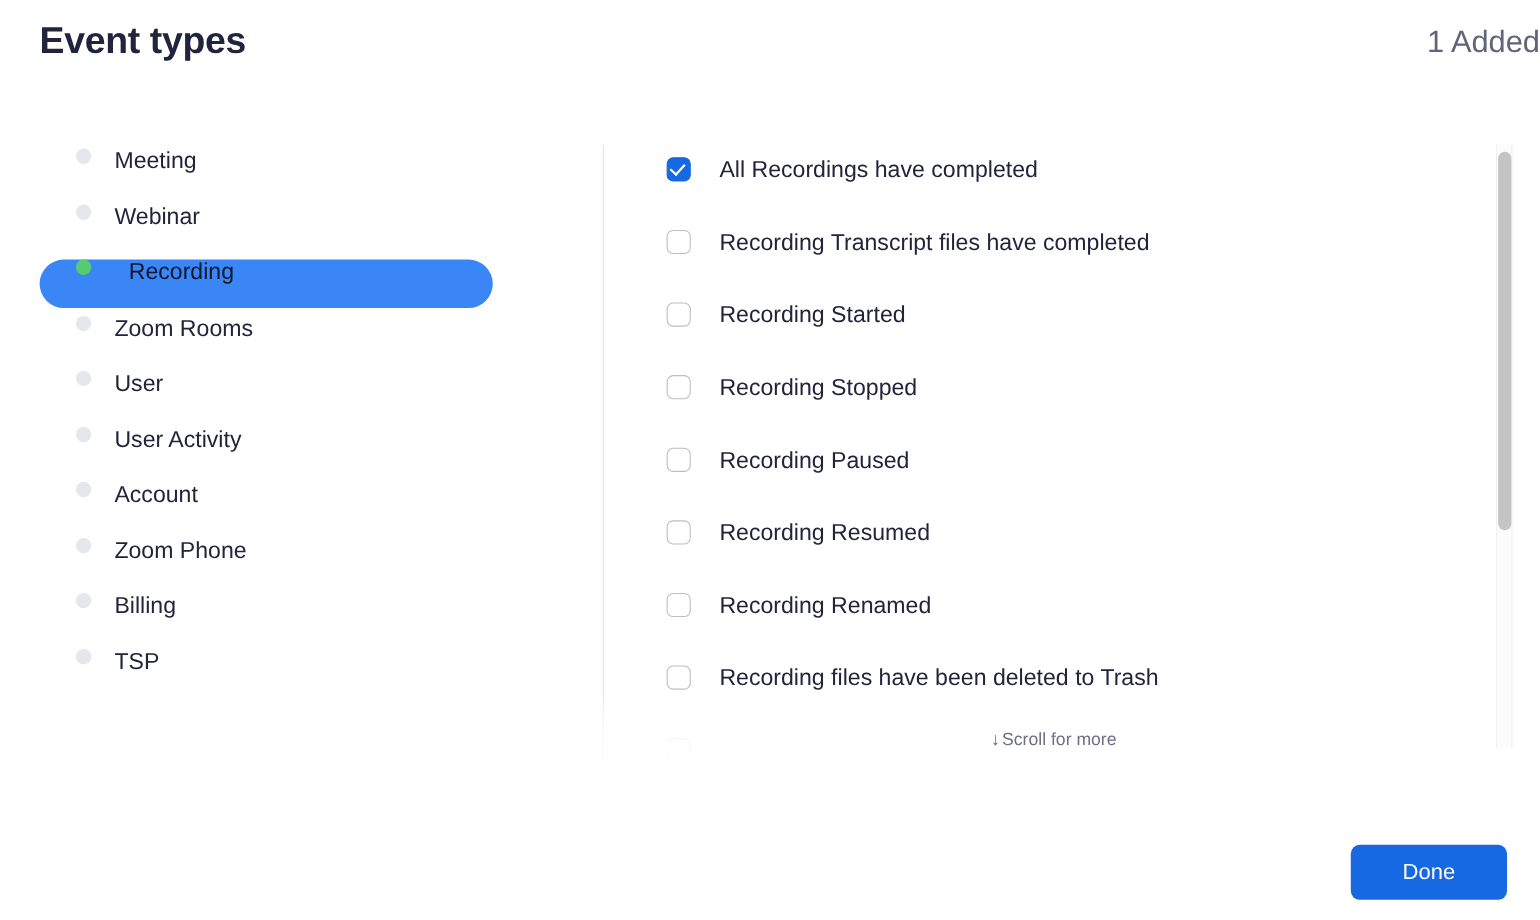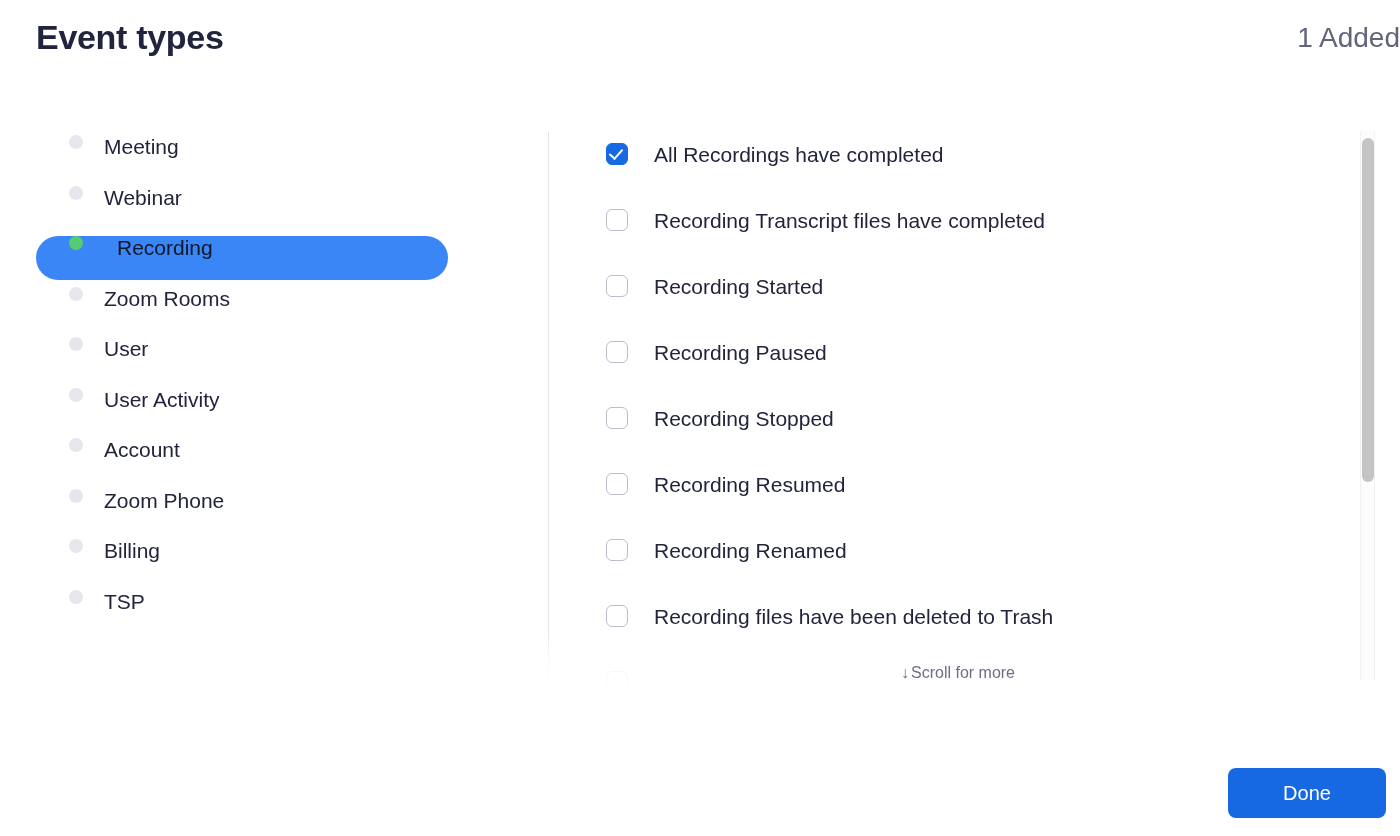--- a/index.html
+++ b/index.html
@@ -215,21 +215,21 @@
     border-radius: 6px;
     background: #c4c4c4;
     cursor: pointer;
   }
 
   
   .done-button {
     position: absolute;
     left: 1228px;
     top: 768px;
-    width: 158px;
+    width: 142px;
     height: 50px;
     border-radius: 8px;
     background: #1668e3;
     color: #ffffff;
     font-size: 20px;
     font-family: "Liberation Sans", sans-serif;
     border: none;
     cursor: pointer;
     display: flex;
     align-items: center;
@@ -302,25 +302,25 @@
           <div class="event-row">
             <span class="checkbox"></span>
             <span class="event-label">Recording Transcript files have completed</span>
           </div>
           <div class="event-row">
             <span class="checkbox"></span>
             <span class="event-label">Recording Started</span>
           </div>
           <div class="event-row">
             <span class="checkbox"></span>
+            <span class="event-label">Recording Stopped</span>
+          </div>
+          <div class="event-row">
+            <span class="checkbox"></span>
             <span class="event-label">Recording Paused</span>
-          </div>
-          <div class="event-row">
-            <span class="checkbox"></span>
-            <span class="event-label">Recording Stopped</span>
           </div>
           <div class="event-row">
             <span class="checkbox"></span>
             <span class="event-label">Recording Resumed</span>
           </div>
           <div class="event-row">
             <span class="checkbox"></span>
             <span class="event-label">Recording Renamed</span>
           </div>
           <div class="event-row">

